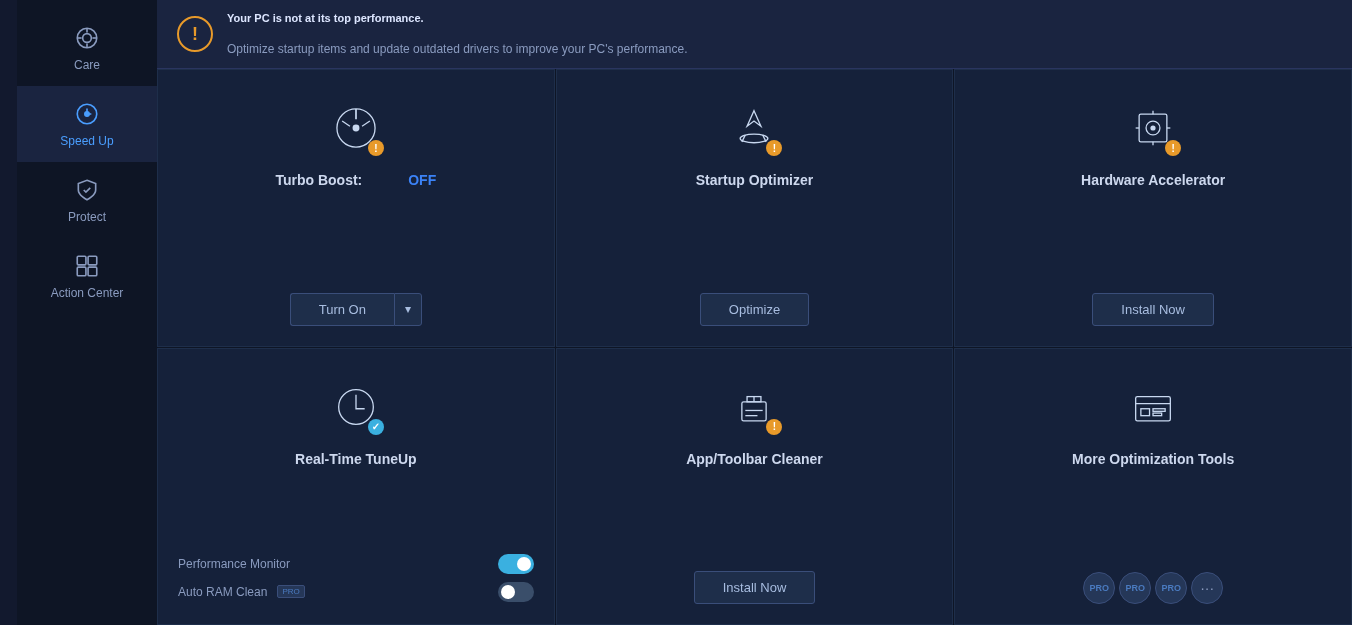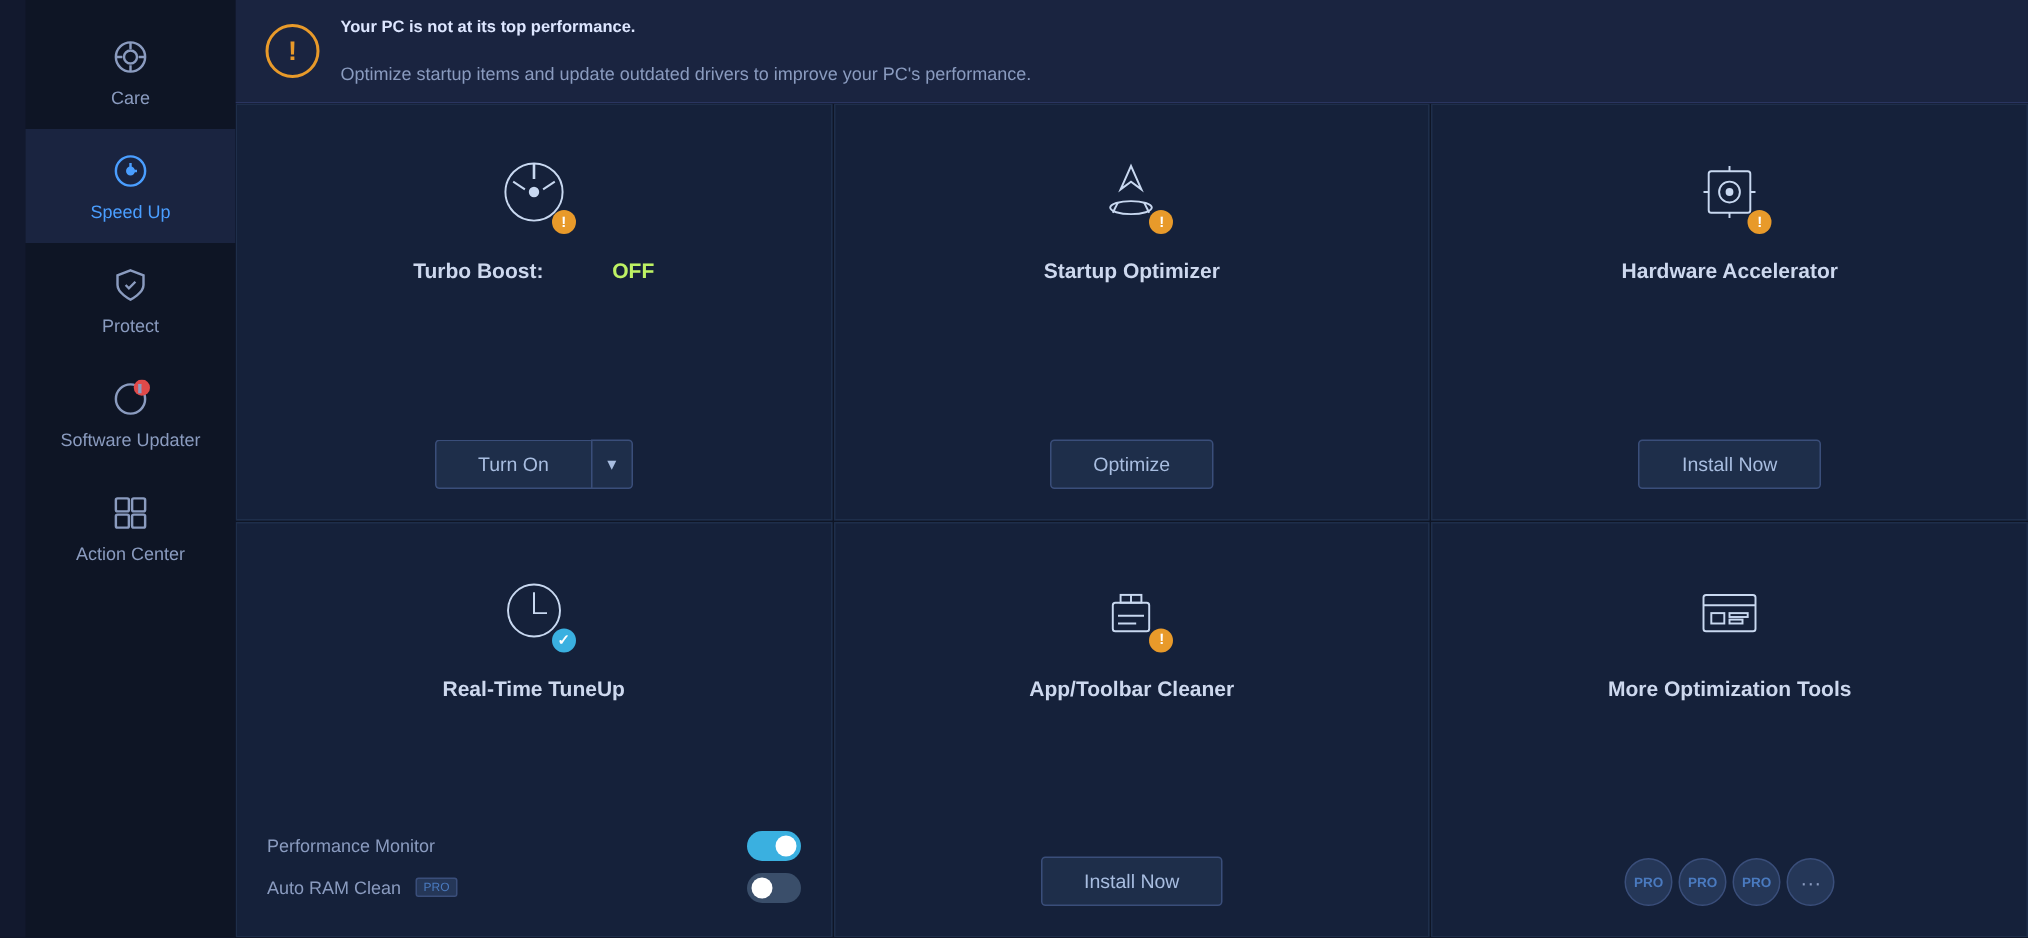--- a/index.html
+++ b/index.html
@@ -151,21 +151,21 @@
     .badge.check {
       background: #3ab0e0;
     }
     .card-title {
       font-size: 14px;
       font-weight: 600;
       color: #cdd8ee;
       text-align: center;
     }
     .card-title .off {
-      color: #bef264;
+      color: #3b82f6;
       margin-left: 42px;
     }
     .card-bottom {
       width: 100%;
       display: flex;
       justify-content: center;
     }
 
     
     .btn {
@@ -320,30 +320,20 @@
   <div class="sidebar-item">
     <span class="icon">
       <svg viewBox="0 0 24 24" stroke="#8a9bbf" fill="none" stroke-width="1.5">
         <path d="M12 3 L20 6 L20 12 C20 17 12 21 12 21 C12 21 4 17 4 12 L4 6 Z"></path>
         <polyline points="9,12 11,14 15,10"></polyline>
       </svg>
     </span>
     <span>Protect</span>
   </div>
 
-  <div class="sidebar-item">
-    <span class="icon">
-      <svg viewBox="0 0 24 24" stroke="#8a9bbf" fill="none" stroke-width="1.5">
-        <circle cx="12" cy="12" r="9"></circle>
-        <circle cx="19" cy="5" r="5" fill="#e04a4a" stroke="none"></circle>
-        <text x="17" y="8" fill="white" font-size="6" font-family="Arial">!</text>
-      </svg>
-    </span>
-    <span style="text-align:center;line-height:1.2">Software Updater</span>
-  </div>
 
   <div class="sidebar-item">
     <span class="icon">
       <svg viewBox="0 0 24 24" stroke="#8a9bbf" fill="none" stroke-width="1.5">
         <rect x="3" y="3" width="8" height="8" rx="1"></rect>
         <rect x="13" y="3" width="8" height="8" rx="1"></rect>
         <rect x="3" y="13" width="8" height="8" rx="1"></rect>
         <rect x="13" y="13" width="8" height="8" rx="1"></rect>
       </svg>
     </span>

